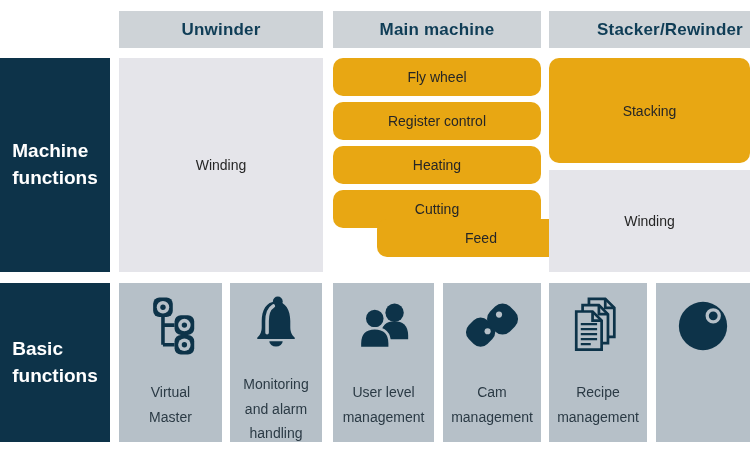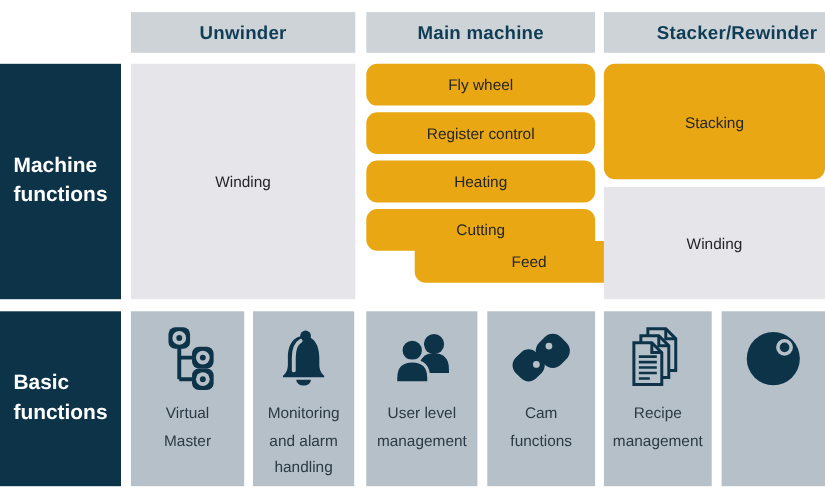--- a/index.html
+++ b/index.html
@@ -26,21 +26,21 @@
        white-space:pre-line;}
 
   .fbox{position:absolute;display:flex;align-items:center;justify-content:center;
        font-size:14px;color:var(--text);text-align:center;}
   .fbox.yellow{background:var(--yellow);border-radius:10px;}
   .fbox.gray{background:var(--lightgray);}
 
   .cell{position:absolute;top:283px;height:159px;background:var(--cellgray);
        display:flex;flex-direction:column;align-items:center;}
   .icon-box{height:64px;margin-top:11px;display:flex;align-items:center;justify-content:center;color:var(--navy);}
-  .cell .lbl{margin-top:5px;font-size:14px;line-height:1.75;text-align:center;
+  .cell .lbl{margin-top:22px;font-size:14px;line-height:1.75;text-align:center;
        white-space:pre-line;color:var(--celltext);}
 </style>
 </head>
 <body>
 
 <div class="canvas">
 
   <div class="hdr" style="left:119px;width:204px;">Unwinder</div>
   <div class="hdr" style="left:333px;width:208px;">Main machine</div>
   <div class="hdr" style="left:549px;width:201px;padding-left:41px;">Stacker/Rewinder</div>
@@ -111,21 +111,21 @@
   <div class="cell" style="left:443px;width:98px;">
     <div class="icon-box">
       <svg width="58" height="50" viewBox="0 0 66 56">
         <rect x="-15" y="-15" width="30" height="30" rx="11" transform="translate(20 35) rotate(45)" fill="var(--navy)"></rect>
         <rect x="-16" y="-16" width="32" height="32" rx="12" transform="translate(45 20) rotate(45)" fill="var(--navy)"></rect>
         <circle cx="28" cy="34" r="3.5" fill="var(--cellgray)"></circle>
         <circle cx="41" cy="15" r="3.5" fill="var(--cellgray)"></circle>
       </svg>
     </div>
     <div class="lbl">Cam
-functions</div>
+management</div>
   </div>
 
   <div class="cell" style="left:549px;width:98px;">
     <div class="icon-box">
       <svg width="50" height="58" viewBox="0 0 54 64">
         <g stroke="var(--navy)" stroke-width="3" fill="var(--cellgray)">
           <g transform="translate(17,2)">
               <path d="M0 0 H18 L28 10 V42 H0 Z"></path>
               <path d="M18 0 V10 H28" fill="none"></path>
             </g>

